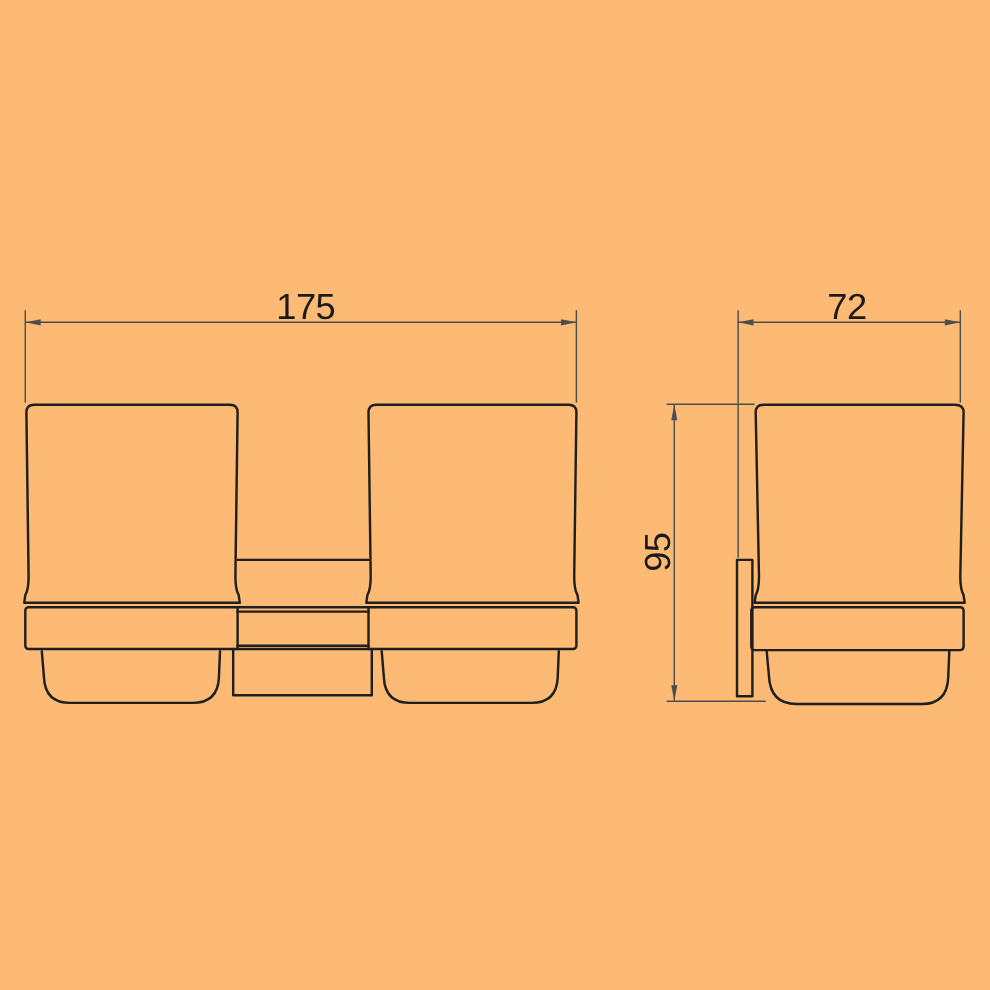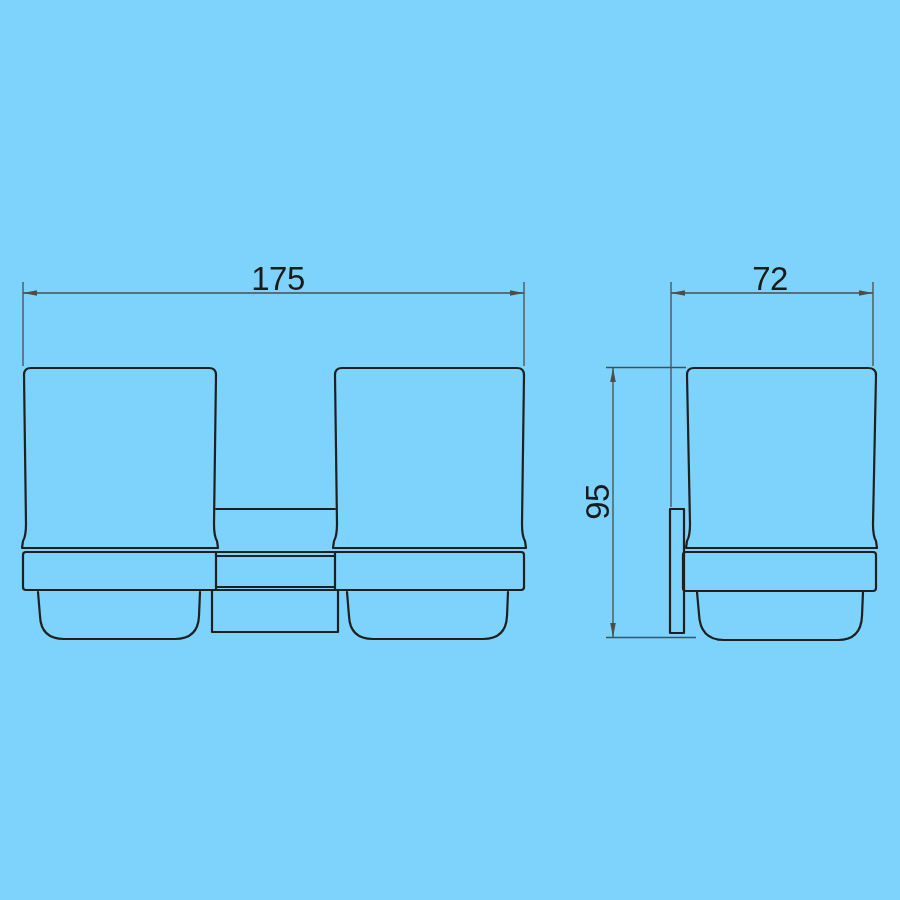--- a/index.html
+++ b/index.html
@@ -4,21 +4,21 @@
 <style>
   html, body {
     margin: 0;
     padding: 0;
     background: #ffffff;
   }
   .canvas {
     position: relative;
     width: 900px;
     height: 900px;
-    background: #7dd3fc;
+    background: #fdba74;
     overflow: hidden;
   }
   svg {
     display: block;
     width: 900px;
     height: 900px;
   }
   .dim-text {
     font-family: "Liberation Sans", "DejaVu Sans", sans-serif;
     font-size: 33px;

